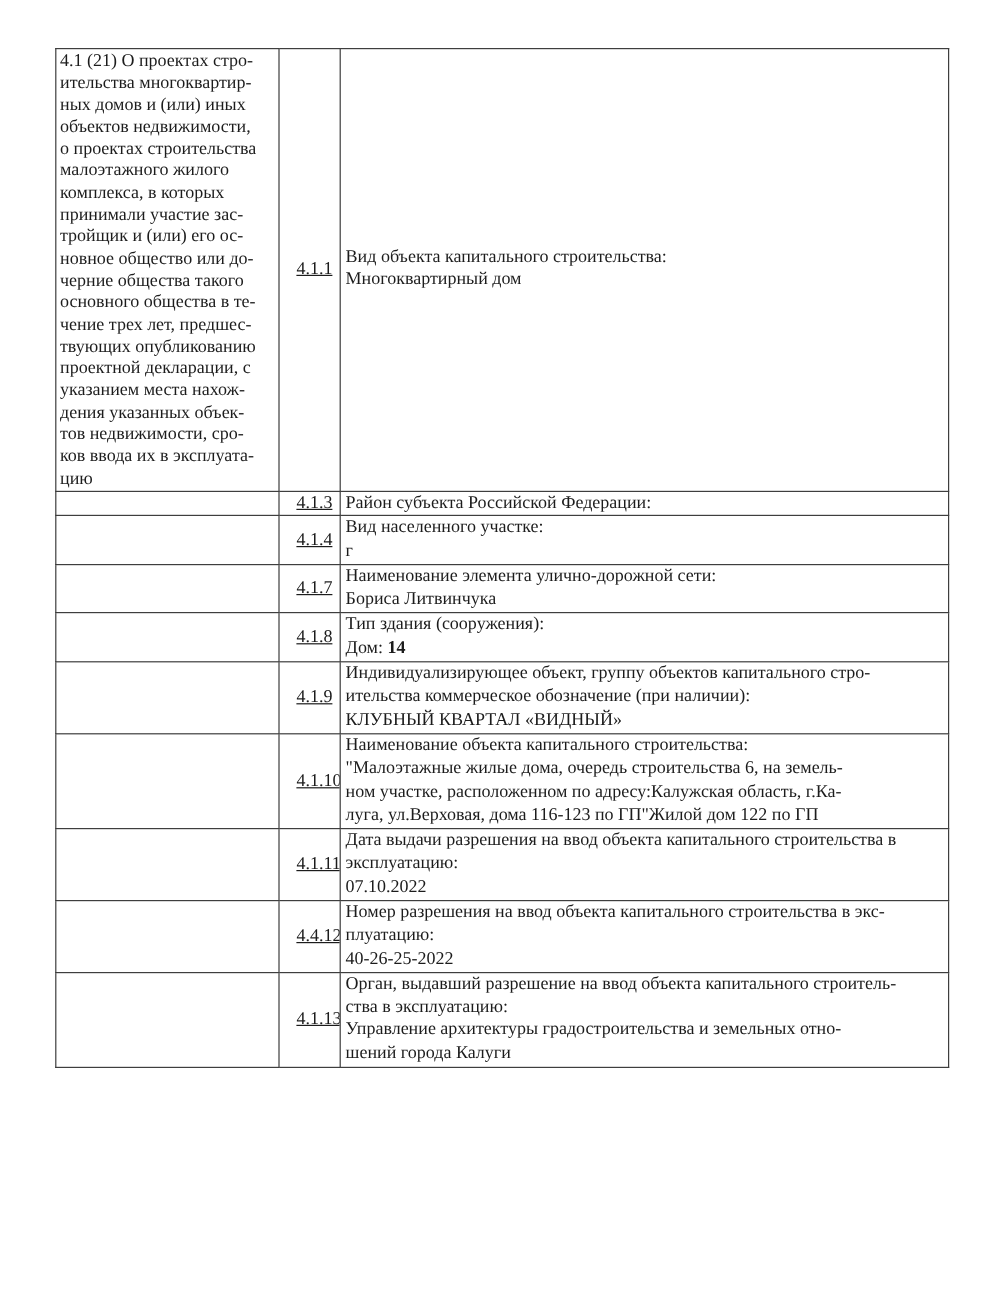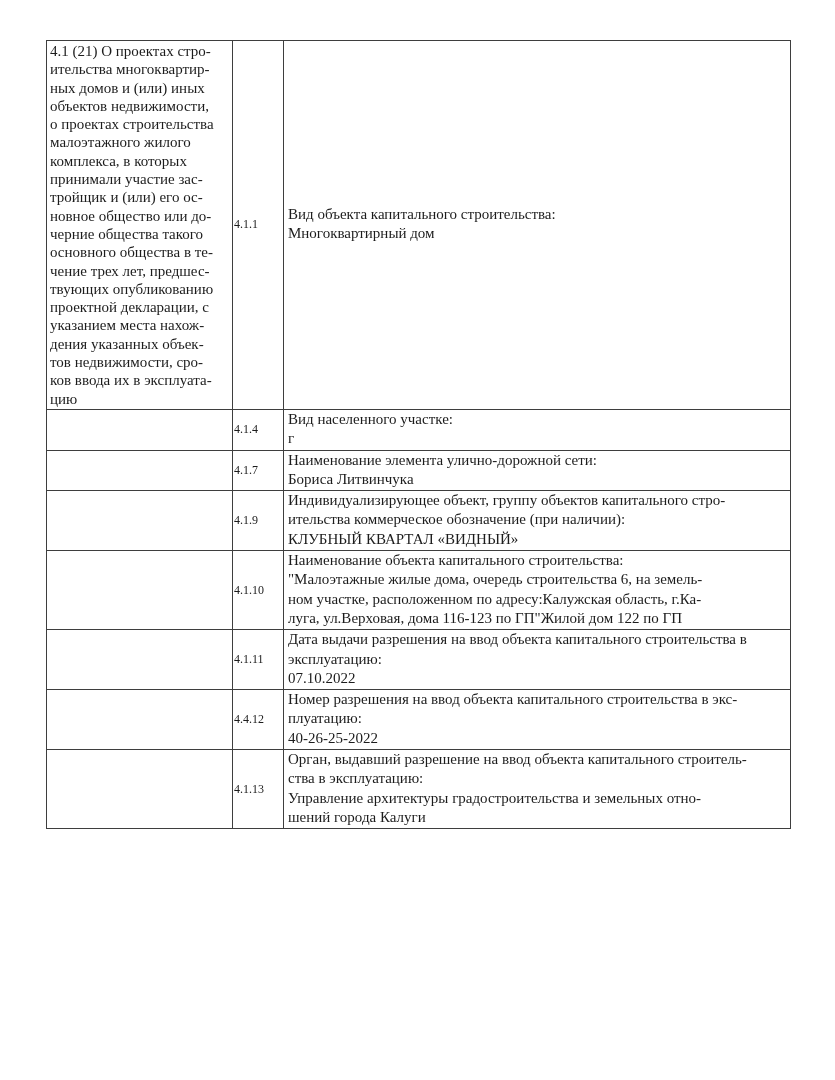--- a/index.html
+++ b/index.html
@@ -30,23 +30,24 @@
     margin-left: 32px;
   }
   .section-text {
     font-size: 15px;
     line-height: 18.3px;
     white-space: pre-line;
     padding: 1px 2px 1px 3px;
   }
   td.num-cell {
     vertical-align: middle;
-    font-size: 12px;
+    font-size: 15px;
     line-height: 19px;
-    padding: 0 2px 0 1px;
+    padding: 0 2px 0 14px;
+    text-decoration: underline;
   }
   td.content-cell {
     font-size: 15px;
     line-height: 19.3px;
   }
   td.content-cell.vmid { vertical-align: middle; }
   .label {
     white-space: pre-line;
     padding: 0 2px 0 4px;
   }
@@ -96,32 +97,47 @@
 цию</div>
           </td>
           <td class="num-cell">4.1.1</td>
           <td class="content-cell vmid">
             <div class="label">Вид объекта капитального строительства:</div>
             <div class="value">Многоквартирный дом</div>
           </td>
         </tr>
         <tr>
           <td></td>
+          <td class="num-cell">4.1.3</td>
+          <td class="content-cell">
+            <div class="label">Район субъекта Российской Федерации:</div>
+          </td>
+        </tr>
+        <tr>
+          <td></td>
           <td class="num-cell">4.1.4</td>
           <td class="content-cell">
             <div class="label">Вид населенного участке:</div>
             <div class="value">г</div>
           </td>
         </tr>
         <tr>
           <td></td>
           <td class="num-cell">4.1.7</td>
           <td class="content-cell">
             <div class="label">Наименование элемента улично-дорожной сети:</div>
             <div class="value">Бориса Литвинчука</div>
+          </td>
+        </tr>
+        <tr>
+          <td></td>
+          <td class="num-cell">4.1.8</td>
+          <td class="content-cell">
+            <div class="label">Тип здания (сооружения):</div>
+            <div class="value-mixed"><span class="prefix">Дом: </span><span class="bold">14</span></div>
           </td>
         </tr>
         <tr>
           <td></td>
           <td class="num-cell">4.1.9</td>
           <td class="content-cell">
             <div class="label">Индивидуализирующее объект, группу объектов капитального стро-
 ительства коммерческое обозначение (при наличии):</div>
             <div class="value">КЛУБНЫЙ КВАРТАЛ «ВИДНЫЙ»</div>
           </td>

